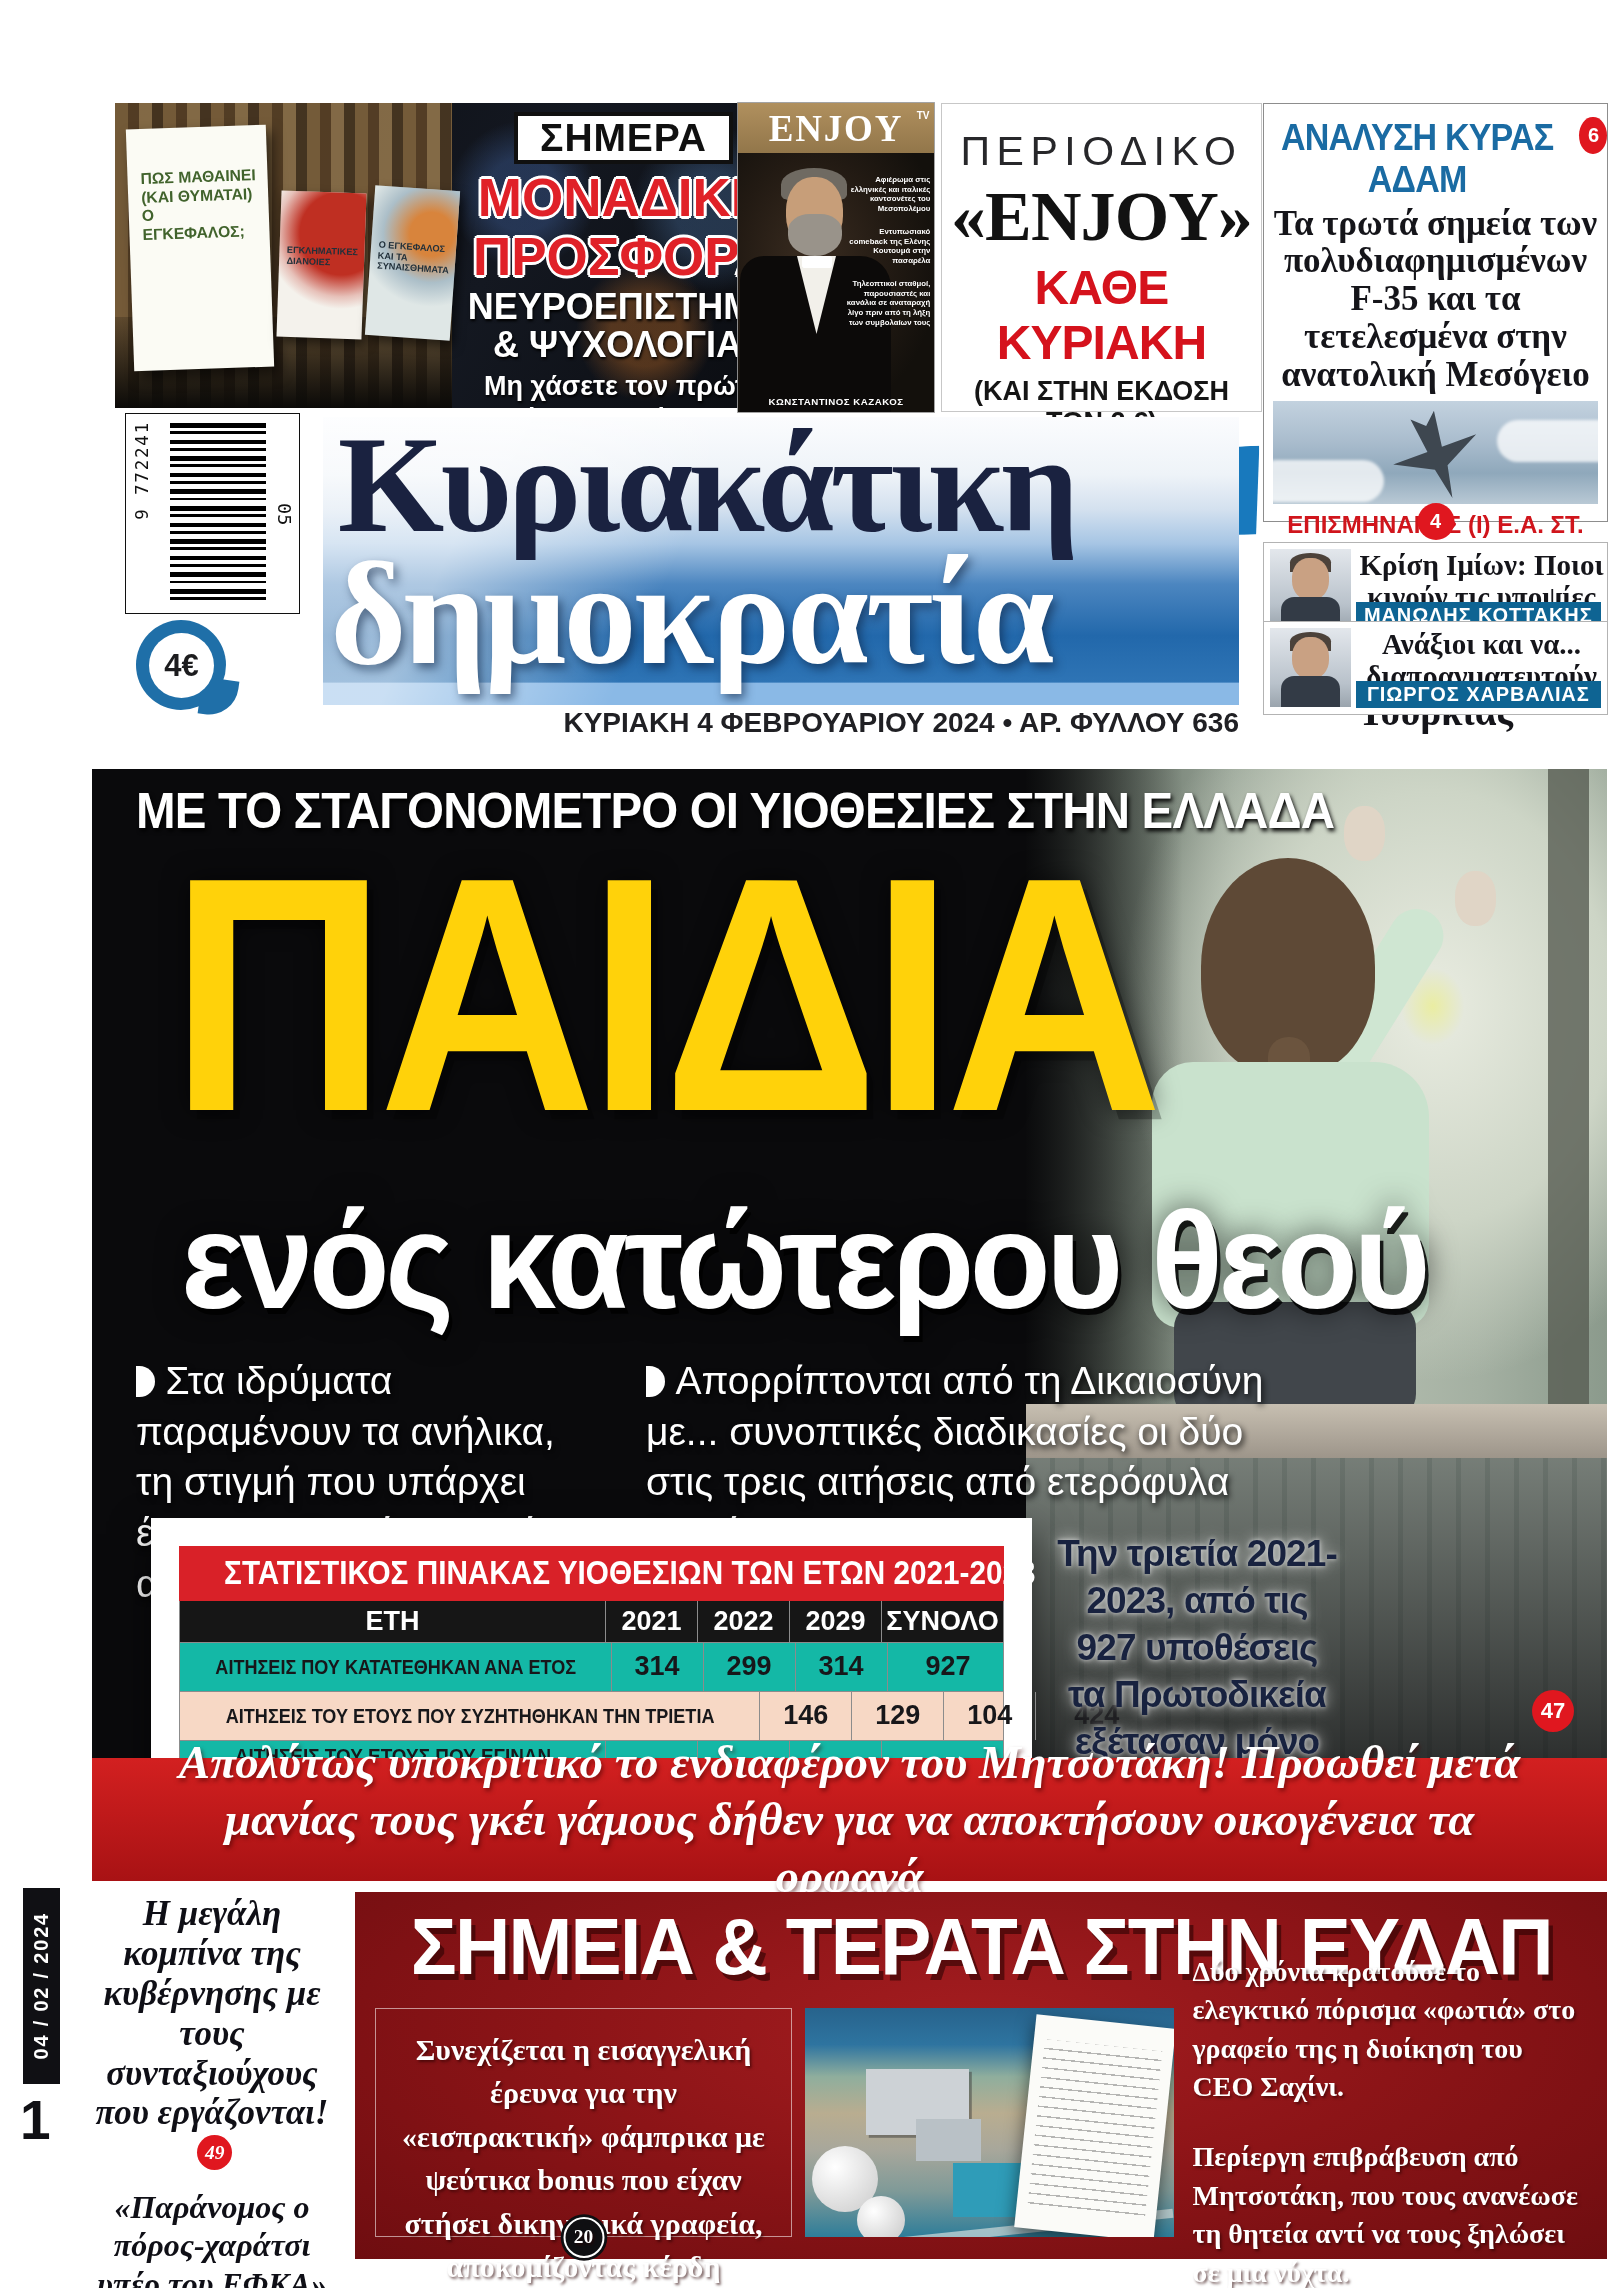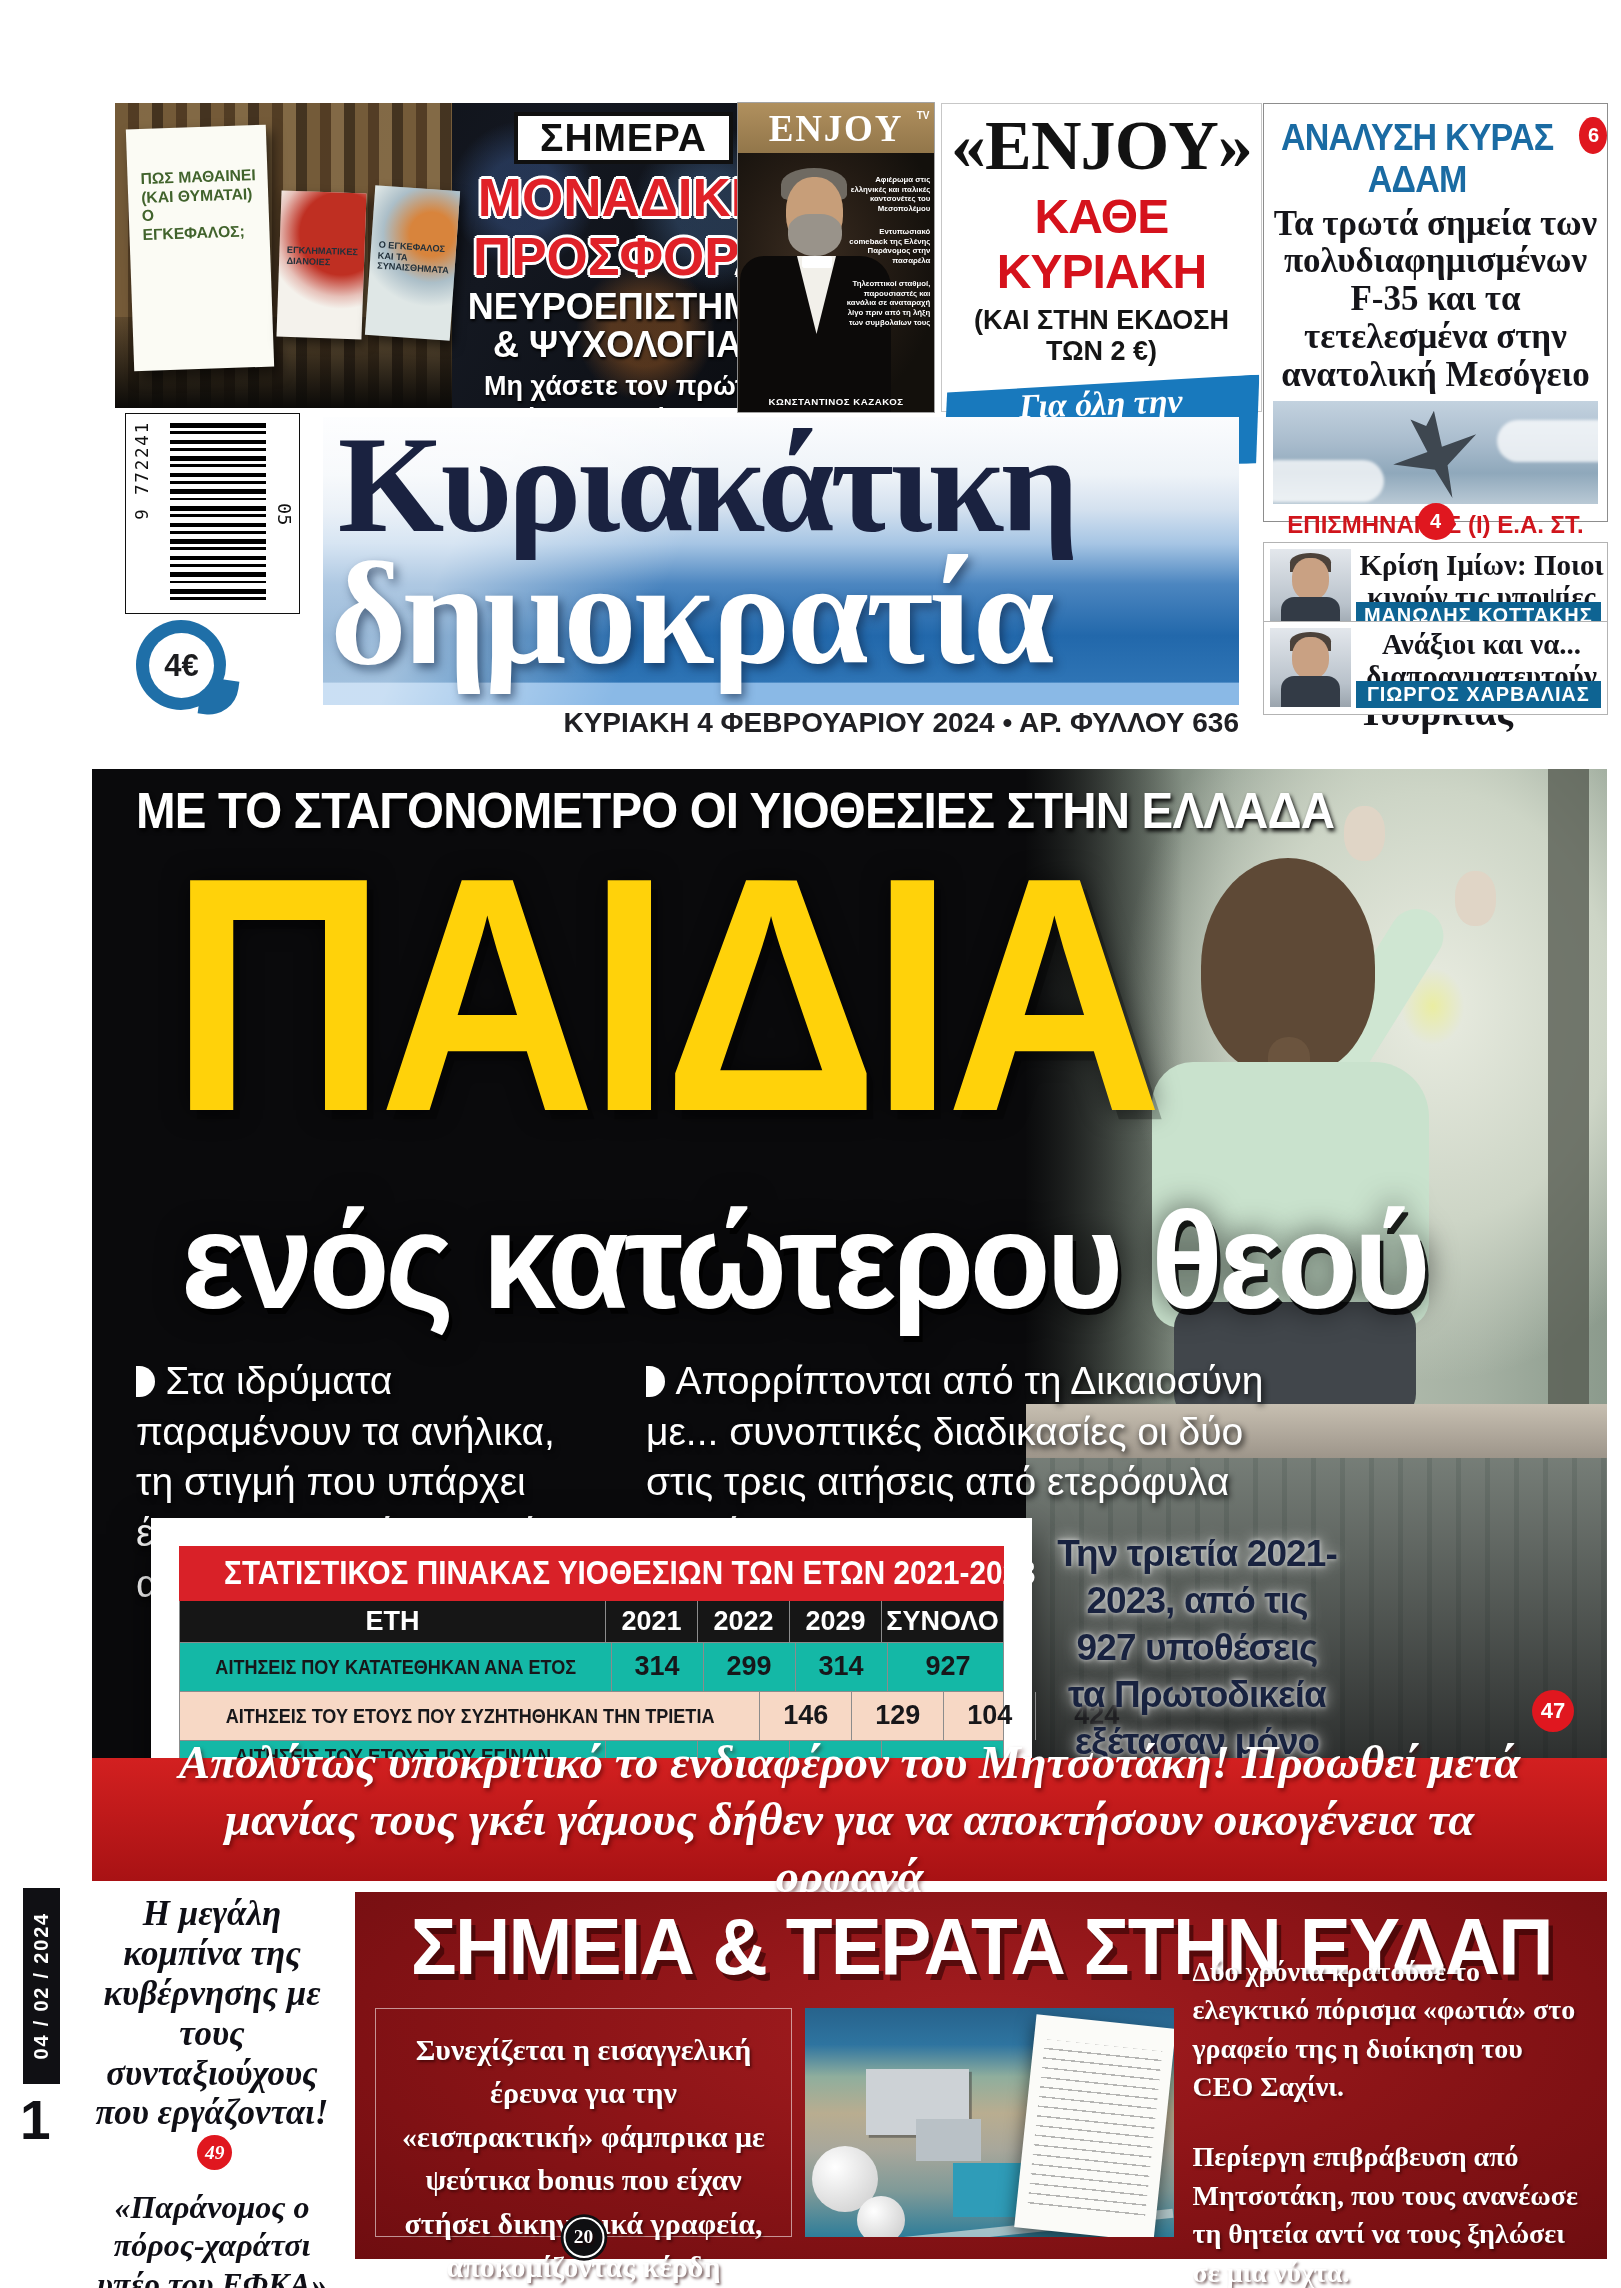--- a/index.html
+++ b/index.html
@@ -244,28 +244,29 @@
     </div>
     <div class="abs cov-body">
       <div class="abs hairm"></div>
       <div class="abs face"></div>
       <div class="abs beard"></div>
       <div class="abs tux"></div>
       <div class="abs shirt"></div>
       <div class="abs bow"></div>
       <div class="abs cov-lines">
         <p>Αφιέρωμα στις ελληνικές και ιταλικές καντσονέτες του Μεσοπολέμου</p>
-        <p>Εντυπωσιακό comeback της Ελένης Παράνομος στην πασαρέλα</p>
+        <p>Εντυπωσιακό comeback της Ελένης Κουτουμά στην πασαρέλα</p>
         <p>Τηλεοπτικοί σταθμοί, παρουσιαστές και κανάλια σε αναταραχή λίγο πριν από τη λήξη των συμβολαίων τους</p>
       </div>
       <div class="abs cov-name">ΚΩΝΣΤΑΝΤΙΝΟΣ ΚΑΖΑΚΟΣ</div>
     </div>
   </div>
 
   <div class="abs enjoy-info">
+    <div class="ei-kicker">ΠΕΡΙΟΔΙΚΟ</div>
     <div class="ei-title serif">«ENJOY»</div>
     <div class="ei-sub">ΚΑΘΕ ΚΥΡΙΑΚΗ</div>
     <div class="ei-note">(ΚΑΙ ΣΤΗΝ ΕΚΔΟΣΗ ΤΩΝ 2 €)</div>
     <div class="ei-ribbon serif">Για όλη την οικογένεια!</div>
   </div>
 
   <div class="abs right-col">
     <div class="abs analysis-box">
       <div class="an-kicker">
         <span class="cxc" style="transform:scaleX(.92)">ΑΝΑΛΥΣΗ ΚΥΡΑΣ ΑΔΑΜ</span>

